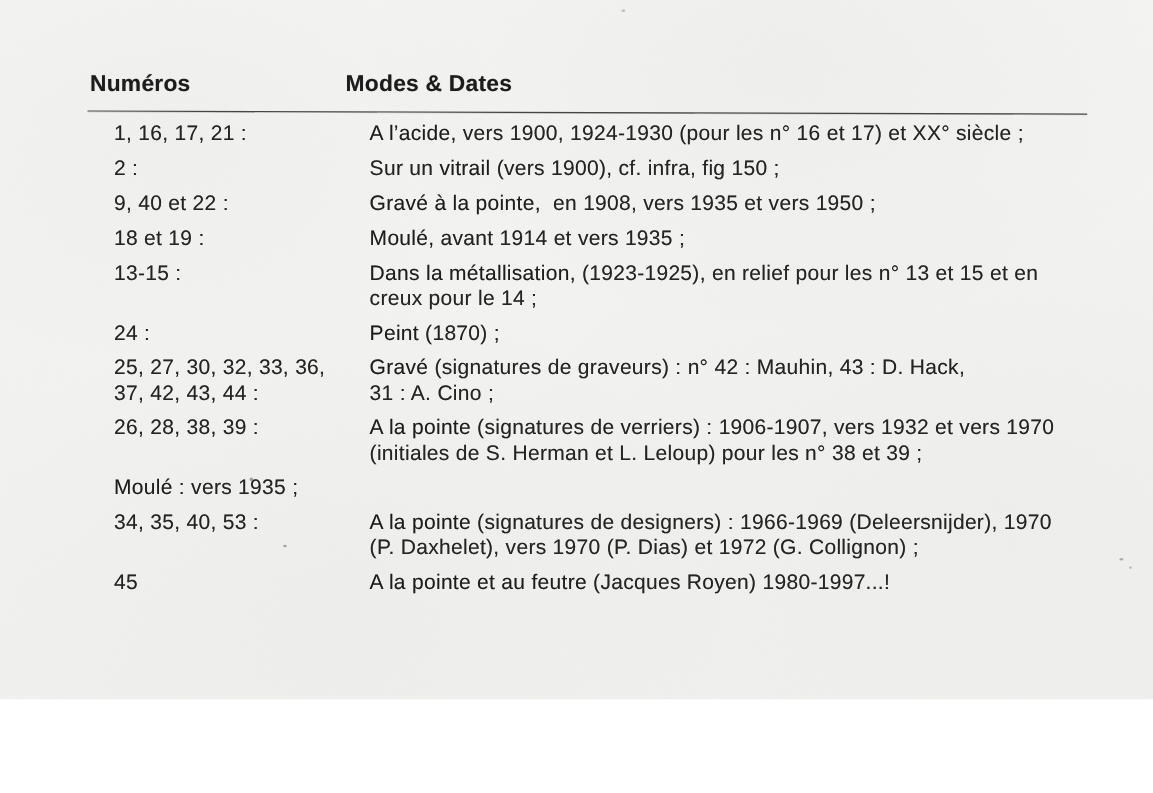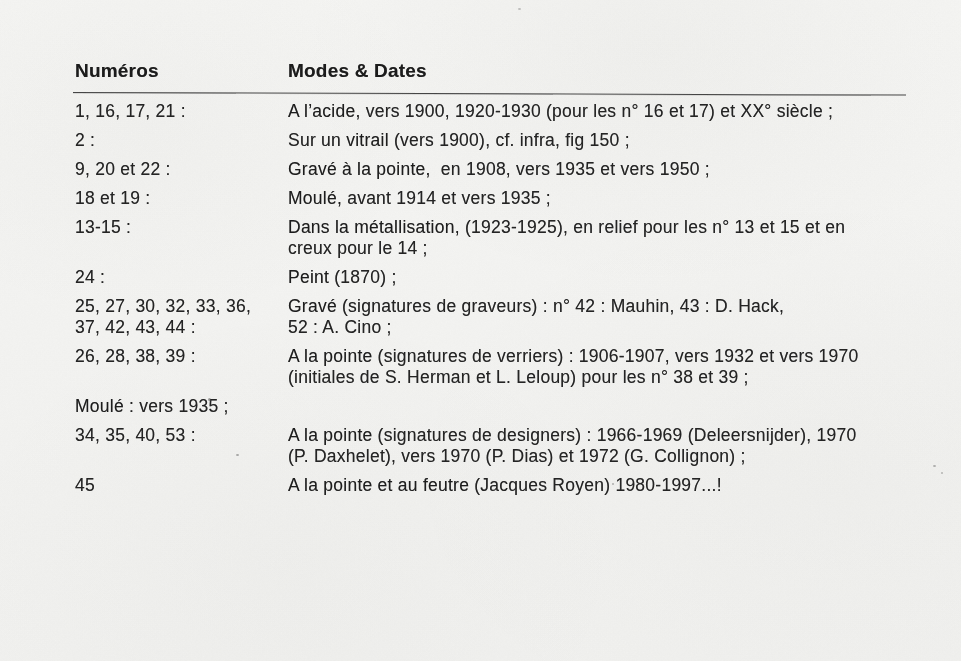--- a/index.html
+++ b/index.html
@@ -1,19 +1,19 @@
 <!DOCTYPE html>
 <html lang="fr"><head>
 <meta charset="utf-8">
 <style>
   html, body { margin: 0; padding: 0; }
   .page {
     position: relative;
     width: 961px;
-    height: 661px;
+    height: 583px;
     overflow: hidden;
     font-family: "Liberation Sans", sans-serif;
     background:
       radial-gradient(420px 300px at 15% 18%, rgba(70,70,60,0.025), transparent 70%),
       radial-gradient(520px 340px at 68% 8%, rgba(70,70,60,0.03), transparent 70%),
       radial-gradient(640px 420px at 86% 72%, rgba(70,70,60,0.02), transparent 70%),
       radial-gradient(500px 380px at 30% 85%, rgba(70,70,60,0.02), transparent 70%),
       linear-gradient(#f5f5f3, #f1f1ef);
   }
   .grain {
@@ -42,21 +42,21 @@
   }
   .rule {
     width: 833px;
     height: 0;
     border-top: 1.7px solid #454545;
     margin: 9px 0 0 -2px;
     transform: rotate(0.18deg);
     transform-origin: left center;
     box-shadow: 0 0.5px 0 rgba(60,60,60,0.25);
   }
-  .tbody { margin-top: 8px; }
+  .tbody { margin-top: 8px; margin-left: 20px; }
   .row {
     display: grid;
     grid-template-columns: 213px 1fr;
     margin-bottom: 8px;
   }
   .cell-num, .cell-mode {
     font-size: 17.5px;
     line-height: 21px;
     white-space: pre-wrap;
     letter-spacing: 0.25px;
@@ -93,31 +93,31 @@
 
   <div class="content">
     <div class="thead">
       <div class="th">Numéros</div>
       <div class="th">Modes &amp; Dates</div>
     </div>
     <div class="rule"></div>
     <div class="tbody" id="rows">
   <div class="row">
     <div class="cell-num">1, 16, 17, 21 :</div>
-    <div class="cell-mode"><span class="seg bold">A l’acide,</span><span class="seg"> vers 1900, 1920-1930 (pour les n° 16 et 17) et XX° siècle ;</span></div>
+    <div class="cell-mode"><span class="seg bold">A l’acide,</span><span class="seg"> vers 1900, 1924-1930 (pour les n° 16 et 17) et XX° siècle ;</span></div>
   </div>
 
   <div class="row">
     <div class="cell-num">2 :</div>
     <div class="cell-mode"><span class="seg">Sur un </span><span class="seg bold">vitrail</span><span class="seg"> (vers 1900), cf. infra, fig 150 ;</span></div>
   </div>
 
 
   <div class="row">
-    <div class="cell-num">9, 20 et 22 :</div>
+    <div class="cell-num">9, 40 et 22 :</div>
     <div class="cell-mode"><span class="seg bold">Gravé à la pointe,</span><span class="seg">  en 1908, vers 1935 et vers 1950 ;</span></div>
   </div>
 
 
   <div class="row">
     <div class="cell-num">18 et 19 :</div>
     <div class="cell-mode"><span class="seg bold">Moulé,</span><span class="seg"> avant 1914 et vers 1935 ;</span></div>
   </div>
 
   <div class="row">
@@ -128,21 +128,21 @@
 
   <div class="row">
     <div class="cell-num">24 :</div>
     <div class="cell-mode"><span class="seg bold">Peint</span><span class="seg"> (1870) ;</span></div>
   </div>
 
   <div class="row">
     <div class="cell-num">25, 27, 30, 32, 33, 36,
 37, 42, 43, 44 :</div>
     <div class="cell-mode"><span class="seg bold">Gravé</span><span class="seg"> (signatures de graveurs) : n° 42 : Mauhin, 43 : D. Hack,
-52 : A. Cino ;</span></div>
+31 : A. Cino ;</span></div>
   </div>
 
   <div class="row">
     <div class="cell-num">26, 28, 38, 39 :</div>
     <div class="cell-mode"><span class="seg bold">A la pointe</span><span class="seg"> (signatures de verriers) : 1906-1907, vers 1932 et vers 1970
 (initiales de S. Herman et L. Leloup) pour les n° 38 et 39 ;</span></div>
   </div>
 
   <div class="row">
     <div class="cell-mode"><span class="seg bold">Moulé</span><span class="seg"> : vers 1935 ;</span></div>

